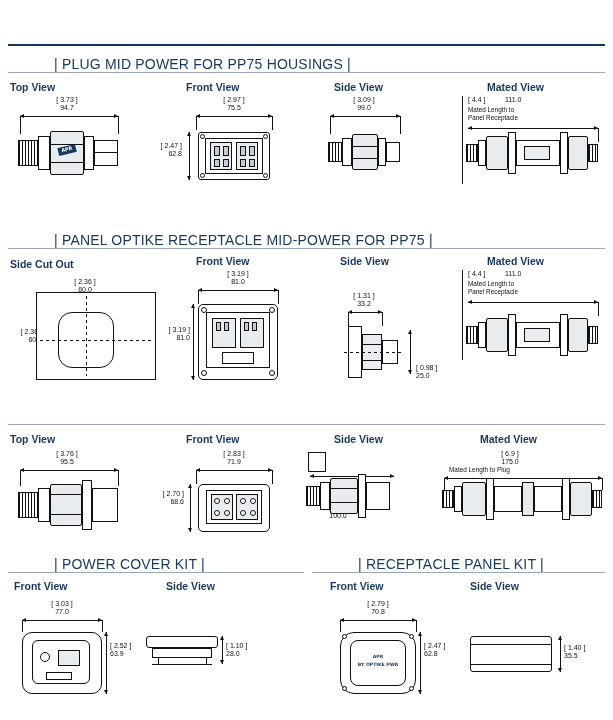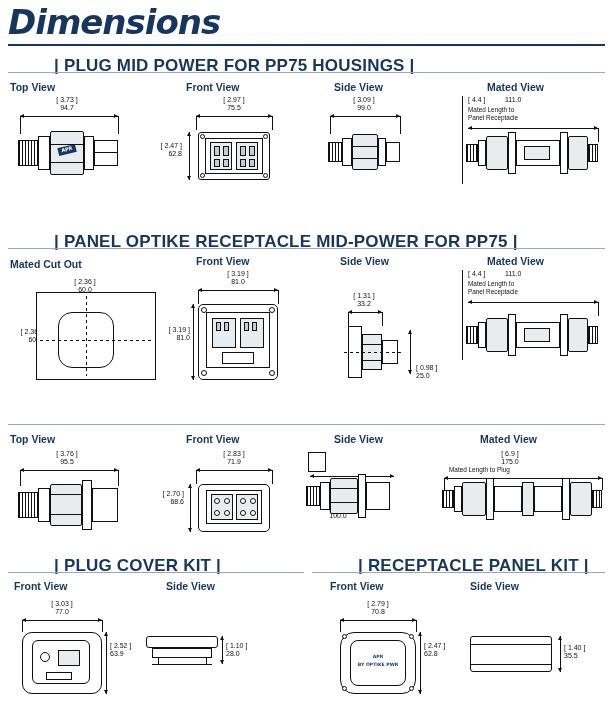--- a/index.html
+++ b/index.html
@@ -36,22 +36,22 @@
     position: absolute;
     left: 8px;
     top: 44px;
     width: 597px;
     height: 2px;
     background: #17365d;
   }
   
   .section-head {
     position: absolute;
-    font-size: 17px;
-    font-weight: bold;
+    font-size: 14px;
+    font-weight: normal;
     color: #17365d;
     letter-spacing: 0.2px;
     white-space: nowrap;
     padding-left: 46px;
   }
   .section-rule {
     position: absolute;
     height: 1px;
     background: #9aa7bb;
   }
@@ -157,21 +157,20 @@
     border-right: 2.5px solid transparent;
   }
   .arrow-u { border-bottom: 4px solid #111; }
   .arrow-d { border-top: 4px solid #111; }
 </style>
 </head>
 <body>
 
 <div class="page">
 
-  <div class="title">Dimensions</div>
   <div class="title-rule"></div>
 
   <div class="section-head" style="left:8px; top:56px;">| PLUG MID POWER FOR PP75 HOUSINGS |</div>
   <div class="section-rule" style="left:8px; top:72px; width:597px;"></div>
 
   <div class="view-label" style="left:10px; top:81px;">Top View</div>
   <div class="view-label" style="left:186px; top:81px;">Front View</div>
   <div class="view-label" style="left:334px; top:81px;">Side View</div>
   <div class="view-label" style="left:487px; top:81px;">Mated View</div>
 
@@ -256,21 +255,21 @@
   <div class="box" style="left:508px; top:132px; width:8px; height:42px;"></div>
   <div class="box" style="left:516px; top:140px; width:44px; height:26px;"></div>
   <div class="box fill" style="left:524px; top:146px; width:26px; height:14px;"></div>
   <div class="box" style="left:560px; top:132px; width:8px; height:42px;"></div>
   <div class="box fill r2" style="left:568px; top:136px; width:20px; height:34px;"></div>
   <div class="ribs" style="left:588px; top:144px; width:10px; height:18px;"></div>
 
   <div class="section-head" style="left:8px; top:232px;">| PANEL OPTIKE RECEPTACLE MID-POWER FOR PP75 |</div>
   <div class="section-rule" style="left:8px; top:248px; width:597px;"></div>
 
-  <div class="view-label" style="left:10px; top:258px;">Mated Cut Out</div>
+  <div class="view-label" style="left:10px; top:258px;">Side Cut Out</div>
   <div class="view-label" style="left:196px; top:255px;">Front View</div>
   <div class="view-label" style="left:340px; top:255px;">Side View</div>
   <div class="view-label" style="left:487px; top:255px;">Mated View</div>
 
   <div class="dim center" style="left:50px; top:278px; width:70px;">[ 2.36 ]</div>
   <div class="dim center" style="left:50px; top:286px; width:70px;">60.0</div>
   <div class="ln hl" style="left:58px; top:298px; width:56px;"></div>
   <div class="arrow-l" style="left:58px; top:295.5px;"></div>
   <div class="arrow-r" style="left:110px; top:295.5px;"></div>
   <div class="ln vl" style="left:58px; top:298px; height:14px;"></div>
@@ -434,21 +433,21 @@
   <div class="box" style="left:454px; top:486px; width:8px; height:26px;"></div>
   <div class="box fill r2" style="left:462px; top:482px; width:24px; height:34px;"></div>
   <div class="box" style="left:486px; top:478px; width:8px; height:42px;"></div>
   <div class="box" style="left:494px; top:486px; width:28px; height:26px;"></div>
   <div class="box fill" style="left:522px; top:482px; width:12px; height:34px;"></div>
   <div class="box" style="left:534px; top:486px; width:28px; height:26px;"></div>
   <div class="box" style="left:562px; top:478px; width:8px; height:42px;"></div>
   <div class="box fill r2" style="left:570px; top:482px; width:22px; height:34px;"></div>
   <div class="ribs" style="left:592px; top:490px; width:10px; height:18px;"></div>
 
-  <div class="section-head" style="left:8px; top:556px;">| PLUG COVER KIT |</div>
+  <div class="section-head" style="left:8px; top:556px;">| POWER COVER KIT |</div>
   <div class="section-rule" style="left:8px; top:572px; width:296px;"></div>
   <div class="section-head" style="left:312px; top:556px;">| RECEPTACLE PANEL KIT |</div>
   <div class="section-rule" style="left:312px; top:572px; width:293px;"></div>
 
   <div class="view-label" style="left:14px; top:580px;">Front View</div>
   <div class="view-label" style="left:166px; top:580px;">Side View</div>
   <div class="view-label" style="left:330px; top:580px;">Front View</div>
   <div class="view-label" style="left:470px; top:580px;">Side View</div>
 
   <div class="dim center" style="left:14px; top:600px; width:96px;">[ 3.03 ]</div>

